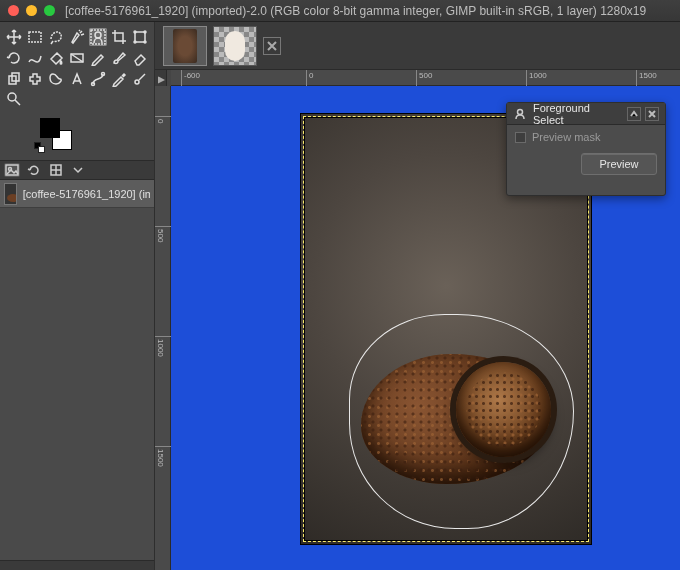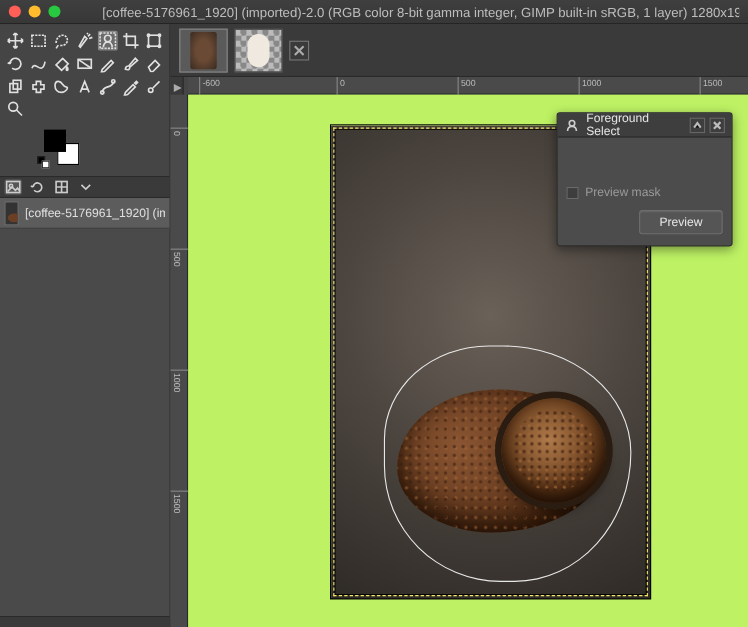--- a/index.html
+++ b/index.html
@@ -12,21 +12,20 @@
     overflow: hidden;
     position: relative;
   }
   
   .titlebar {
     height: 22px;
     background: linear-gradient(#3f3f3f,#373737);
     display: flex; align-items: center;
     padding: 0 8px;
     border-bottom: 1px solid #222;
-    gap: 28px;
   }
   .traffic { display: flex; gap: 7px; margin-right: 10px; }
   .tl { width: 11px; height: 11px; border-radius: 50%; }
   .tl.red { background:#ff5f57; } .tl.yl { background:#ffbd2e; } .tl.gr { background:#28c940; }
   .titlebar .title { color:#bdbdbd; font-size:12px; white-space:nowrap; overflow:hidden; }
   
   .leftcol {
     position:absolute; left:0; top:22px; width:155px; bottom:0;
     background:#454545; border-right:1px solid #2e2e2e;
     display:flex; flex-direction:column;
@@ -99,21 +98,21 @@
   .ruler-h .tick span{ position:absolute; top:1px; left:2px;}
   .ruler-v {
     position:absolute; left:0; top:16px; bottom:0; width:16px;
     background:#4a4a4a; border-right:1px solid #2a2a2a;
     font-size:8px; color:#bbb;
   }
   .ruler-v .tick{position:absolute;left:0;width:16px;border-top:1px solid #888;}
   .ruler-v .tick span{position:absolute; left:1px; top:2px; writing-mode:vertical-rl;}
   .canvas {
     position:absolute; left:16px; top:16px; right:0; bottom:0;
-    overflow:hidden; background:#bef264;
+    overflow:hidden; background:#1d4ed8;
   }
   .image {
     position:absolute; left:130px; top:28px; width:290px; height:430px;
     background:
       radial-gradient(circle at 50% 40%, #6a6158 0%, #4d4640 45%, #2e2a26 100%);
     box-shadow:0 0 0 1px #000;
   }
   
   .ants {
     position:absolute; inset:2px;
@@ -177,21 +176,21 @@
   .fgdialog .hd {
     height:22px; display:flex; align-items:center; padding:0 6px;
     background:#3e3e3e; border-bottom:1px solid #2a2a2a; gap:6px;
   }
   .fgdialog .hd .ic{width:14px;height:14px;}
   .fgdialog .hd .ic svg{width:14px;height:14px;stroke:#ccc;fill:none;stroke-width:1.5;}
   .fgdialog .hd .ttl{flex:1;color:#e6e6e6;font-weight:500;}
   .fgdialog .hd .btns{display:flex;gap:4px;}
   .fgdialog .hd .hbtn{width:14px;height:14px;border:1px solid #666;display:flex;align-items:center;justify-content:center;}
   .fgdialog .hd .hbtn svg{width:8px;height:8px;stroke:#bbb;stroke-width:2;}
-  .fgdialog .body{padding:6px 8px 10px 8px;margin-top:38px;}
+  .fgdialog .body{padding:6px 8px 20px 8px;}
   .chkrow{display:flex;align-items:center;gap:6px;color:#9a9a9a;margin-bottom:10px;}
   .chkrow .chk{width:11px;height:11px;border:1px solid #6a6a6a;background:#3e3e3e;}
   .selbtn{
     margin-left:auto; display:block; width:76px; height:22px;
     background:#555; border:1px solid #6e6e6e; color:#e6e6e6;
     border-radius:3px; font-size:11px; text-align:center; line-height:20px;
     box-shadow:inset 0 1px 0 #6a6a6a;
   }
   .lefttoggle{
     position:absolute; left:0; top:0; width:12px; height:100%;

